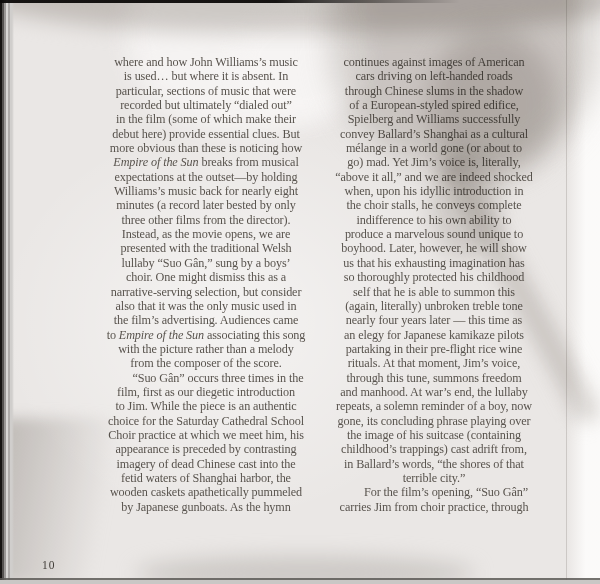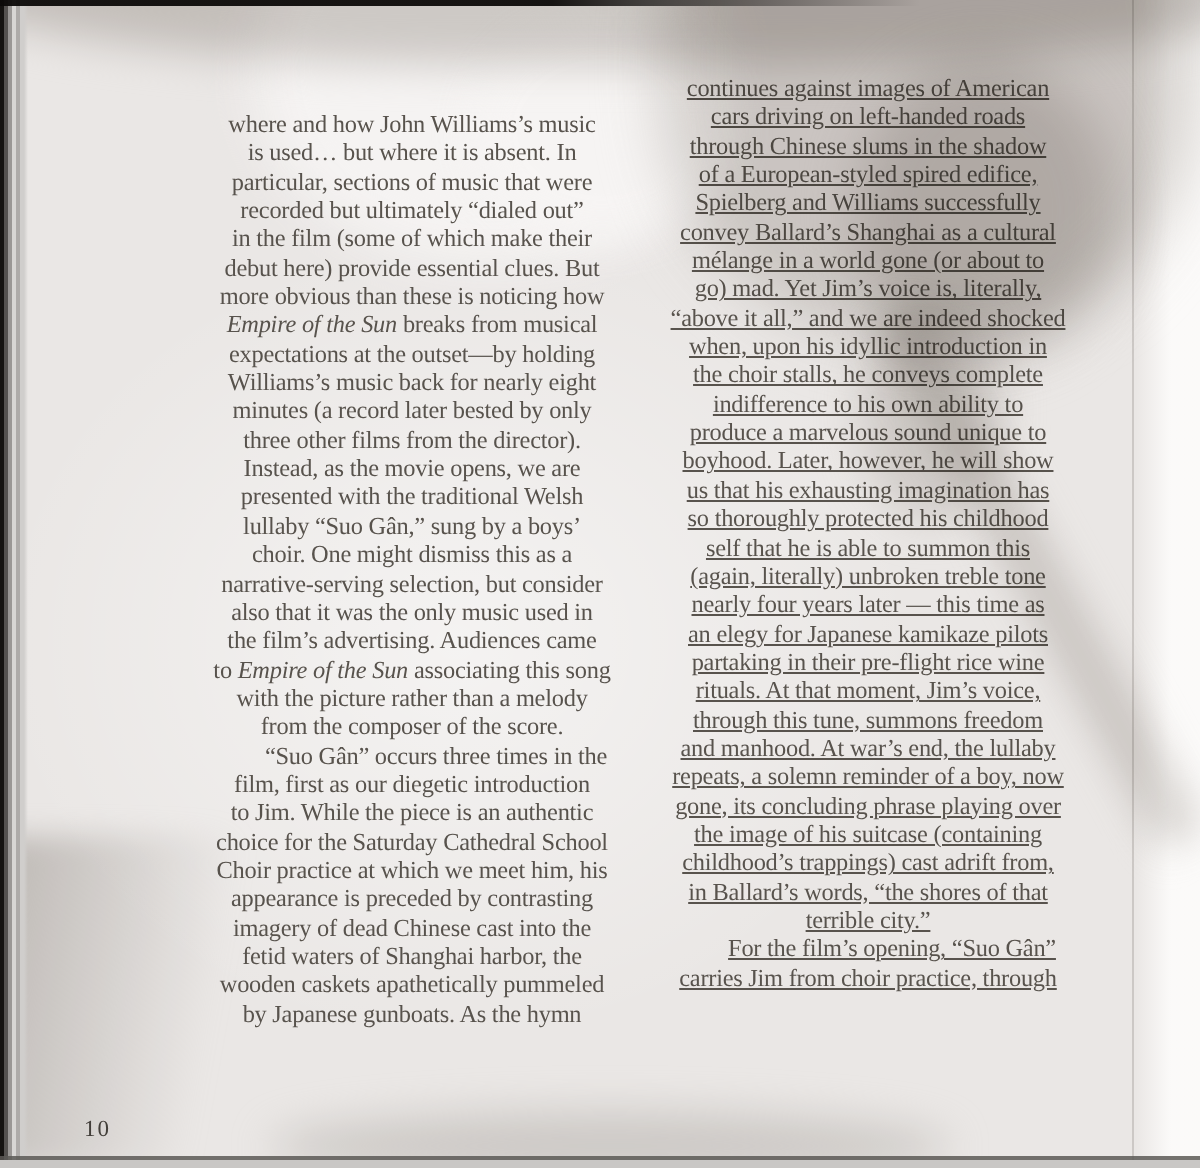--- a/index.html
+++ b/index.html
@@ -22,21 +22,21 @@
   
   .col{
     position:absolute;width:232px;white-space:nowrap;
     font-size:12.2px;line-height:14.35px;letter-spacing:-0.12px;
     color:var(--text,#58534d);
     text-align:center;
   }
   .col .indent{display:inline-block;width:24px;}
   .col em{}
   .col-left{left:90px;top:55px;}
-  .col-right{left:318px;top:37px;text-decoration:underline;}
+  .col-right{left:318px;top:55px;}
   .page-number{
     position:absolute;left:42px;top:559px;
     font-size:11.5px;letter-spacing:1px;color:var(--text-dark,#47433e);
   }
   
   .shadow{position:absolute;pointer-events:none;mix-blend-mode:multiply;}
   .sh-top{left:-50px;top:-92px;width:720px;height:124px;border-radius:40%;
     background:var(--shadow,#d6d3d0);filter:blur(10px);}
   .sh-top-right{left:330px;top:-110px;width:270px;height:280px;border-radius:45%;
     background:var(--shadow,#d6d3d0);filter:blur(15px);opacity:.85;}

